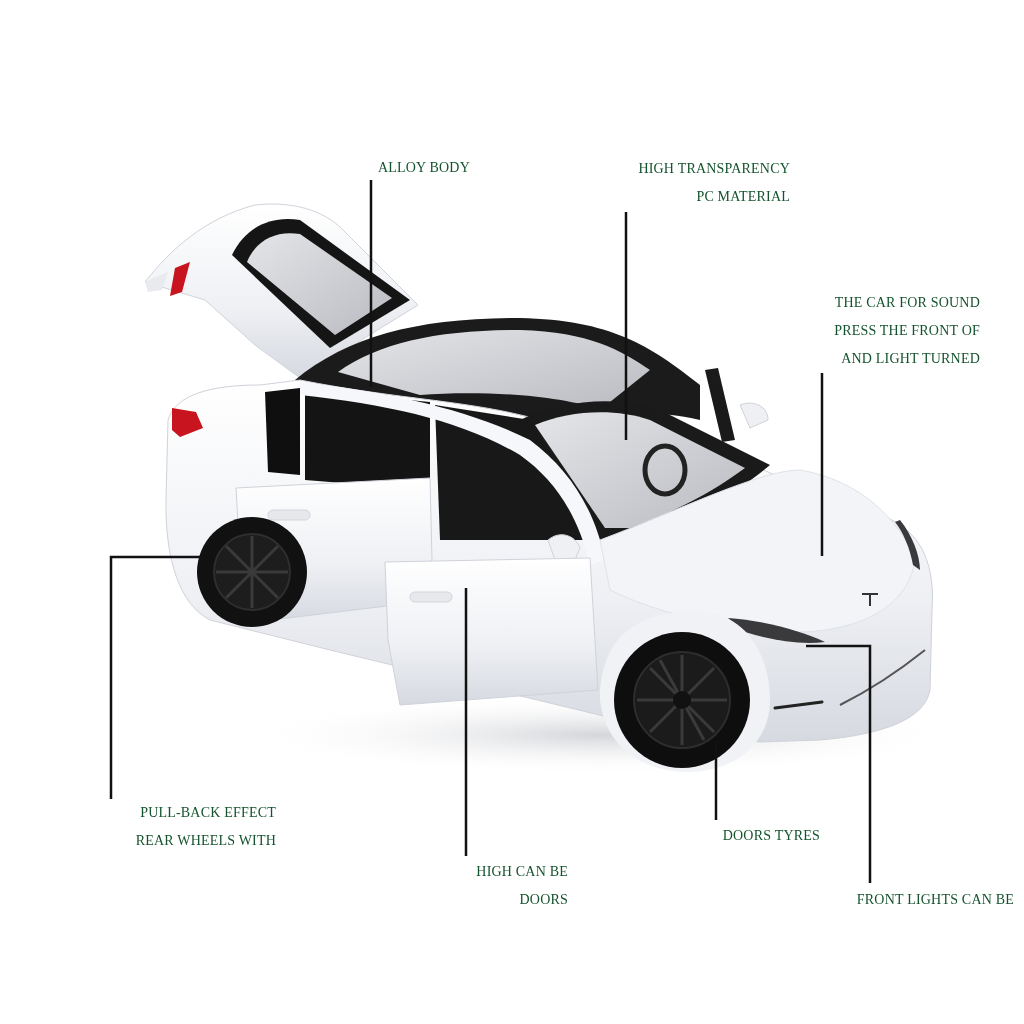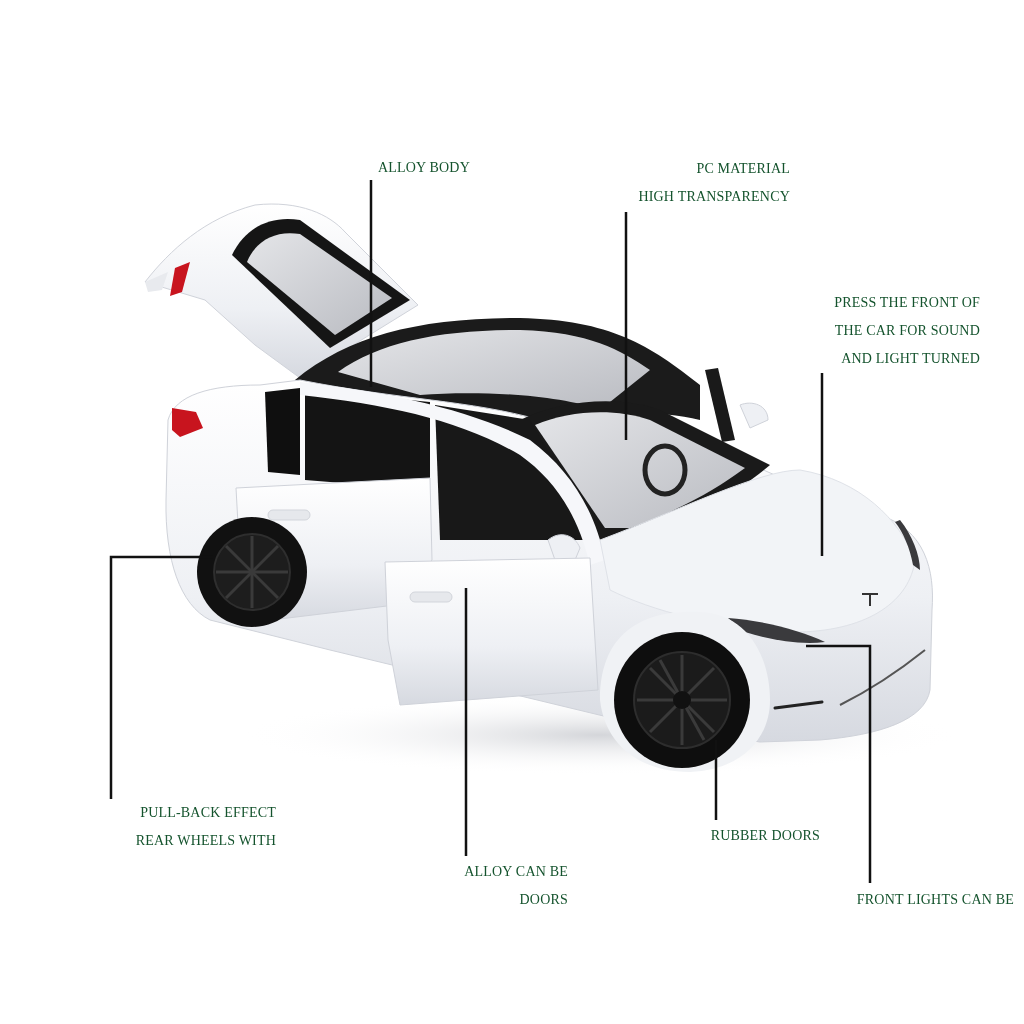--- a/index.html
+++ b/index.html
@@ -133,41 +133,41 @@
       <line x1="716" y1="740" x2="716" y2="820"></line>
       <polyline points="806,646 870,646 870,883"></polyline>
     </g>
   </svg>
 
   <div class="label" style="left:270px; top:154px; width:200px;">
     <span>ALLOY BODY</span>
   </div>
 
   <div class="label" style="left:490px; top:155px; width:300px;">
+    <span>HIGH TRANSPARENCY</span>
     <span>PC MATERIAL</span>
-    <span>HIGH TRANSPARENCY</span>
   </div>
 
   <div class="label" style="left:690px; top:289px; width:290px;">
+    <span>THE CAR FOR SOUND</span>
     <span>PRESS THE FRONT OF</span>
-    <span>THE CAR FOR SOUND</span>
     <span>AND LIGHT TURNED</span>
   </div>
 
   <div class="label" style="left:0px; top:799px; width:276px;">
     <span>PULL-BACK EFFECT</span>
     <span>REAR WHEELS WITH</span>
   </div>
 
   <div class="label" style="left:340px; top:858px; width:228px;">
-    <span>ALLOY CAN BE</span>
+    <span>HIGH CAN BE</span>
     <span>DOORS</span>
   </div>
 
   <div class="label" style="left:600px; top:822px; width:220px;">
-    <span>RUBBER DOORS</span>
+    <span>DOORS TYRES</span>
   </div>
 
   <div class="label" style="left:730px; top:886px; width:284px;">
     <span>FRONT LIGHTS CAN BE</span>
   </div>
 
 </div>
 
 </body></html>

